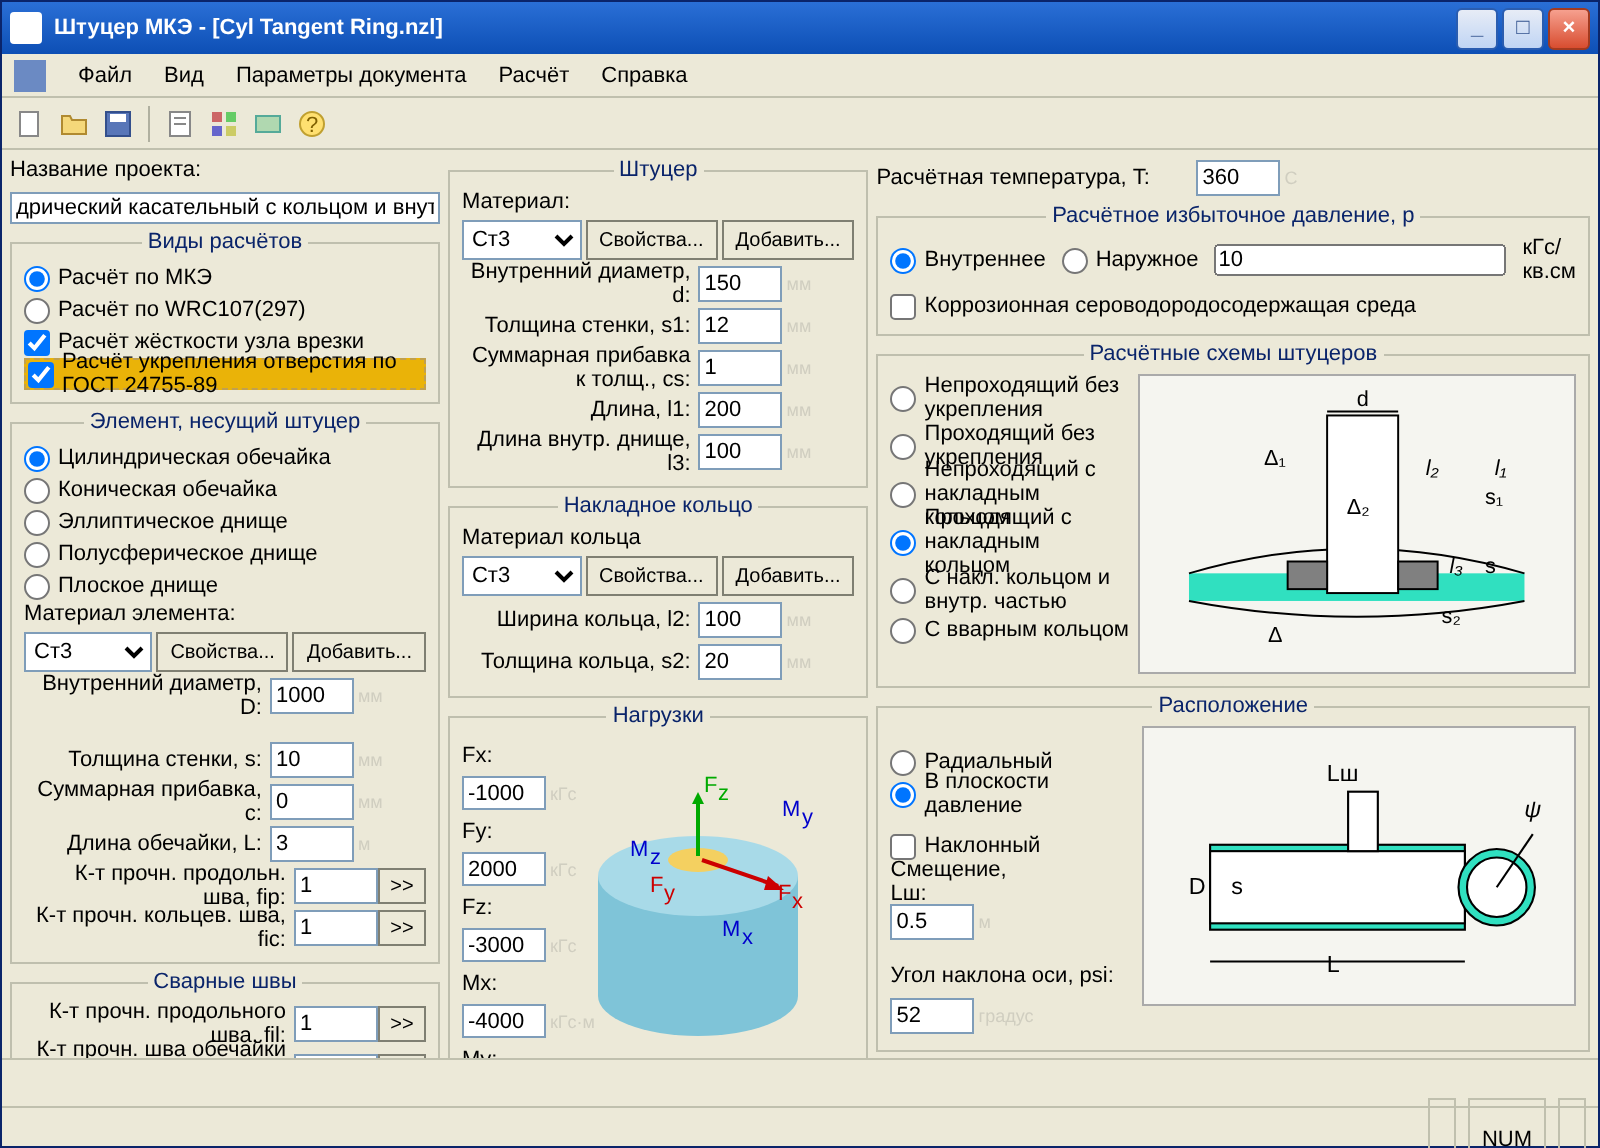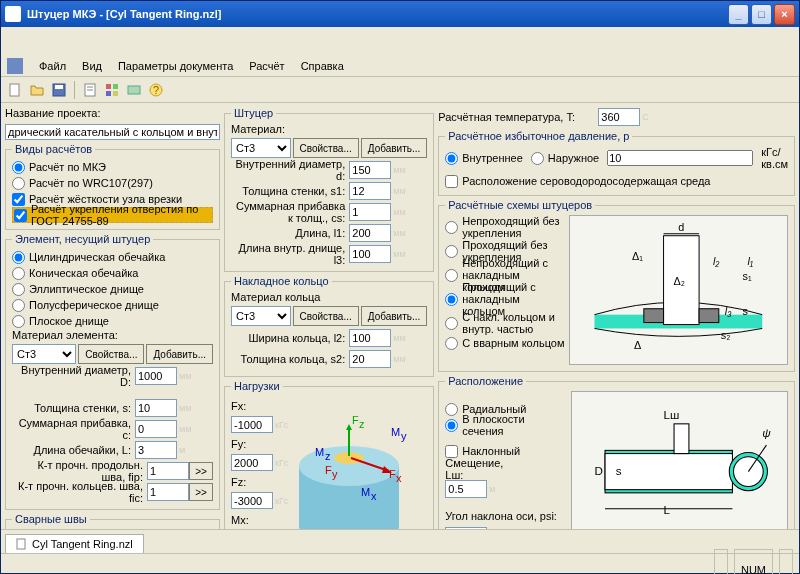--- a/index.html
+++ b/index.html
@@ -3,34 +3,34 @@
 <meta charset="utf-8">
 <style>
 * { box-sizing: border-box; margin: 0; padding: 0; font-family: Tahoma, sans-serif; font-size: 11px; }
 body { background: #ece9d8; }
 .window { width: 800px; height: 574px; border: 1px solid #0a246a; background: #ece9d8; display: flex; flex-direction: column; }
 .titlebar { background: linear-gradient(to bottom, #2a6fd6, #0d4fb5); height: 26px; display: flex; align-items: center; padding: 0 4px; color: #fff; }
 .titlebar .icon { width: 16px; height: 16px; background: #fff; border-radius: 2px; margin-right: 6px; }
 .titlebar .title { flex: 1; font-weight: bold; }
 .tbtn { width: 21px; height: 21px; margin-left: 2px; background: linear-gradient(#e7ecf6,#c0d5f4); border: 1px solid #2a5db0; border-radius: 3px; display: flex; align-items: center; justify-content: center; color: #33538f; font-weight: bold; cursor: pointer; }
 .tbtn.close { background: linear-gradient(#f6a08f,#d84d30); color: #fff; border-color: #a33a1f; }
-.menubar { background: #ece9d8; height: 22px; display: flex; align-items: center; padding: 2px 6px; border-bottom: 1px solid #c0c0ae; margin-top: 28px; }
+.menubar { background: #ece9d8; height: 22px; display: flex; align-items: center; padding: 2px 6px; border-bottom: 1px solid #c0c0ae; }
 .menubar .menu-icon { width: 16px; height: 16px; background: #6b8ac3; margin-right: 8px; }
 .menubar .menu-item { padding: 2px 8px; cursor: pointer; }
 .toolbar { height: 26px; background: #ece9d8; border-bottom: 1px solid #c0c0ae; display: flex; align-items: center; padding: 2px 4px; gap: 2px; }
 .toolbtn { width: 20px; height: 20px; border: 1px solid transparent; display: flex; align-items: center; justify-content: center; cursor: pointer; }
 .toolbtn svg { width: 16px; height: 16px; }
 .toolsep { width: 1px; height: 18px; background: #b0b0a0; margin: 0 3px; }
 .content { flex: 1; display: flex; gap: 4px; padding: 4px; overflow: hidden; }
 .col { display: flex; flex-direction: column; gap: 3px; }
 .col1 { width: 230px; }
 .col2 { width: 225px; }
 .col3 { flex: 1; }
 fieldset { border: 1px solid #bfbfae; padding: 4px 6px 6px; }
-legend { color: #0a246a; font-weight: normal; padding: 0 3px; }
+legend { color: #0a246a; font-weight: normal; padding: 0 3px; text-align: center; }
 .row { display: flex; align-items: center; height: 20px; margin: 1px 0; }
 .row label { flex: 1; text-align: right; padding-right: 4px; }
 .row input[type=text] { width: 42px; height: 18px; border: 1px solid #7f9db9; padding: 1px 2px; background: #fff; }
 .row .unit { color: #d0cec0; font-size: 9px; margin-left: 2px; width: 34px; }
 .radio-row, .check-row { display: flex; align-items: center; height: 16px; cursor: pointer; }
 .radio-row input, .check-row input { margin-right: 4px; }
 .sel-row { display: flex; align-items: center; height: 22px; gap: 2px; }
 select { height: 20px; border: 1px solid #7f9db9; background: #fff; flex: 1; }
 .btn { height: 20px; border: 1px solid #7f7f72; background: #ece9d8; padding: 0 6px; cursor: pointer; font-size: 10px; }
 .sm-btn { width: 24px; height: 18px; border: 1px solid #7f7f72; background: #ece9d8; cursor: pointer; font-size: 10px; padding: 0; }
@@ -356,21 +356,21 @@
             </div>
           <div class="radio-row">
               <input type="radio" style="">
               <span>Наружное</span>
             </div>
           <input type="text" value="10" style="">
           <span class="unit">кГс/кв.см</span>
         </div>
         <div class="check-row" style="margin-top:3px">
             <input type="checkbox" style="">
-            <span>Расположение сероводородосодержащая среда</span>
+            <span>Коррозионная сероводородосодержащая среда</span>
           </div>
       </fieldset>
 
       <fieldset>
         <legend>Расчётные схемы штуцеров</legend>
         <div class="scheme-box">
           <div class="scheme-radios">
             <div class="radio-row" style="height:24px">
                 <input type="radio" style="">
                 <span>Непроходящий без укрепления</span>
@@ -422,21 +422,21 @@
         <legend>Расположение</legend>
         <div style="display:flex;gap:6px">
           <div style="width:120px">
             <div style="height:10px"></div>
             <div class="radio-row">
                 <input type="radio" style="">
                 <span>Радиальный</span>
               </div>
             <div class="radio-row">
                 <input type="radio" checked="" style="">
-                <span>В плоскости сечения</span>
+                <span>В плоскости давление</span>
               </div>
             <div style="height:10px"></div>
             <div class="check-row">
                 <input type="checkbox" style="">
                 <span>Наклонный</span>
               </div>
             <div class="row" style="height:18px">
                 <label style="text-align:left;flex:0 0 70px">Смещение, Lш:</label>
               </div>
             <div class="row">
@@ -465,26 +465,20 @@
             <text x="75" y="115" font-size="12">L</text>
             <text x="168" y="42" font-size="13" font-style="italic">ψ</text>
             <line x1="20" y1="110" x2="140" y2="110" stroke="#000"></line>
           </svg>
         </div>
       </fieldset>
     </div>
   </div>
 
   <div class="tabbar">
-    <div class="tab active">
-      <svg class="tab-icon" viewBox="0 0 12 12">
-          <rect x="1" y="1" width="8" height="10" fill="#fff" stroke="#888"></rect>
-        </svg>
-      <span>Cyl Tangent Ring.nzl</span>
-    </div>
   </div>
 
   <div class="statusbar">
     <div class="status-cell"></div>
     <div class="status-cell">NUM</div>
     <div class="status-cell"></div>
   </div>
 </div>
 
 </body></html>

